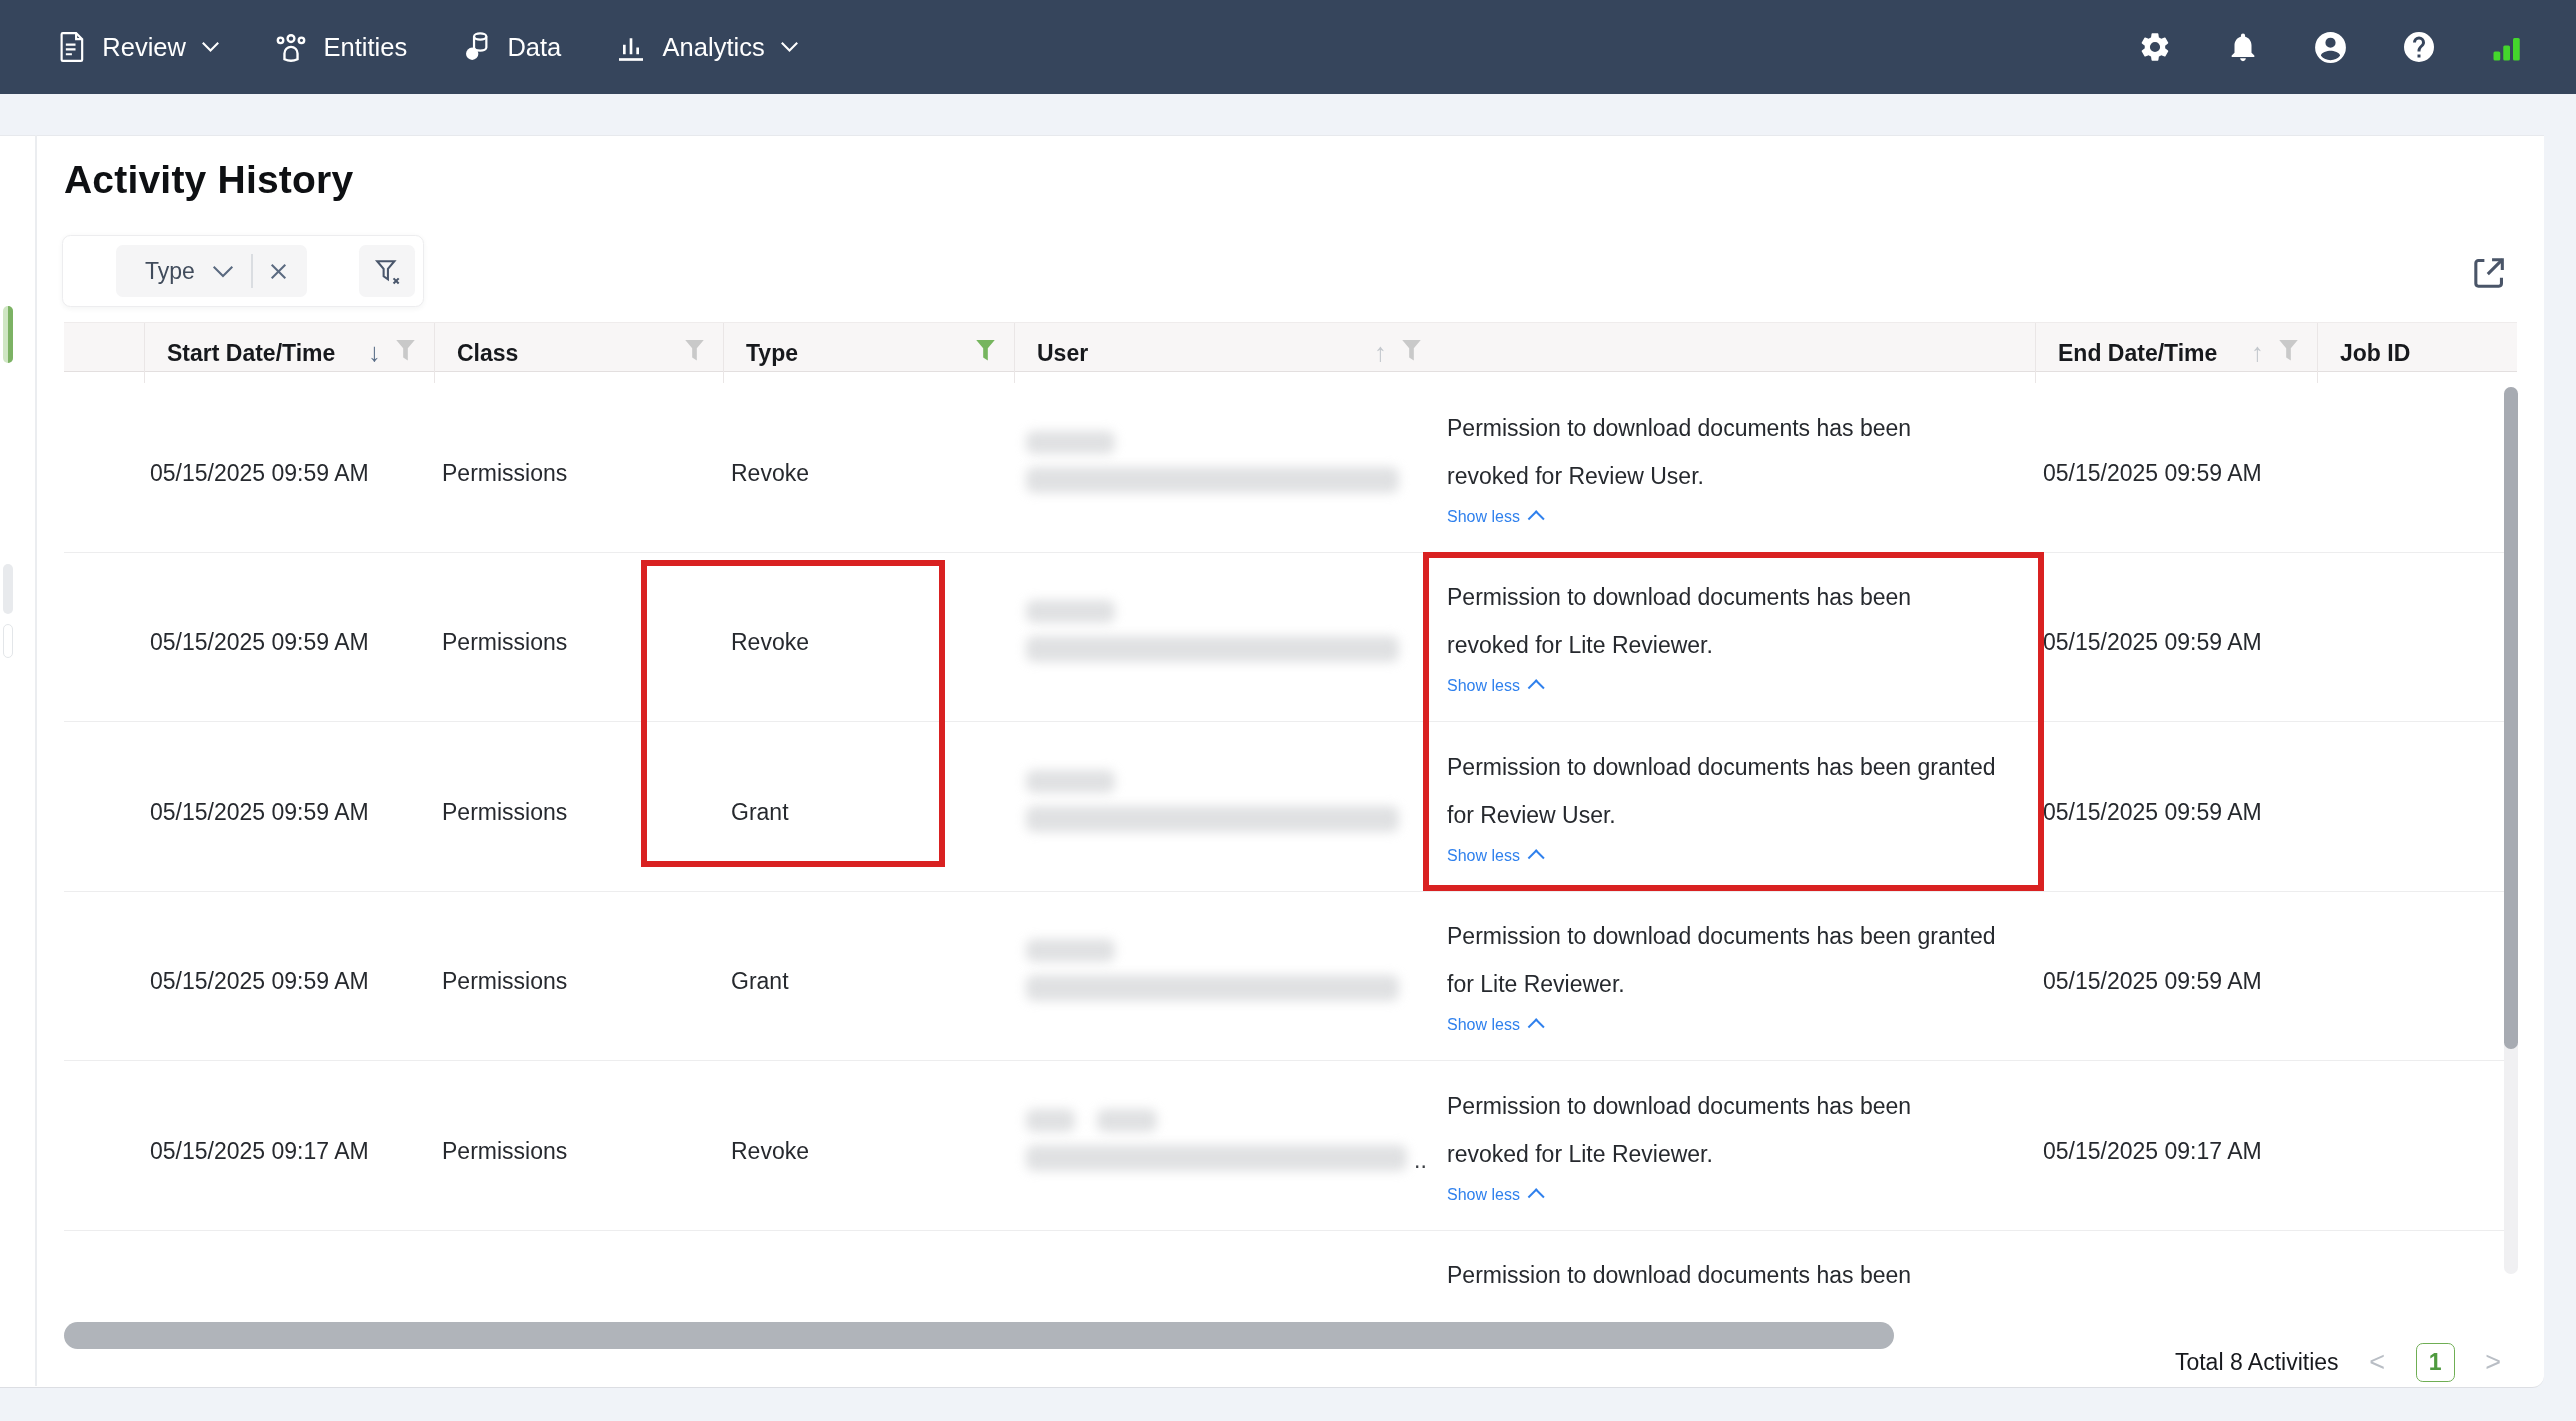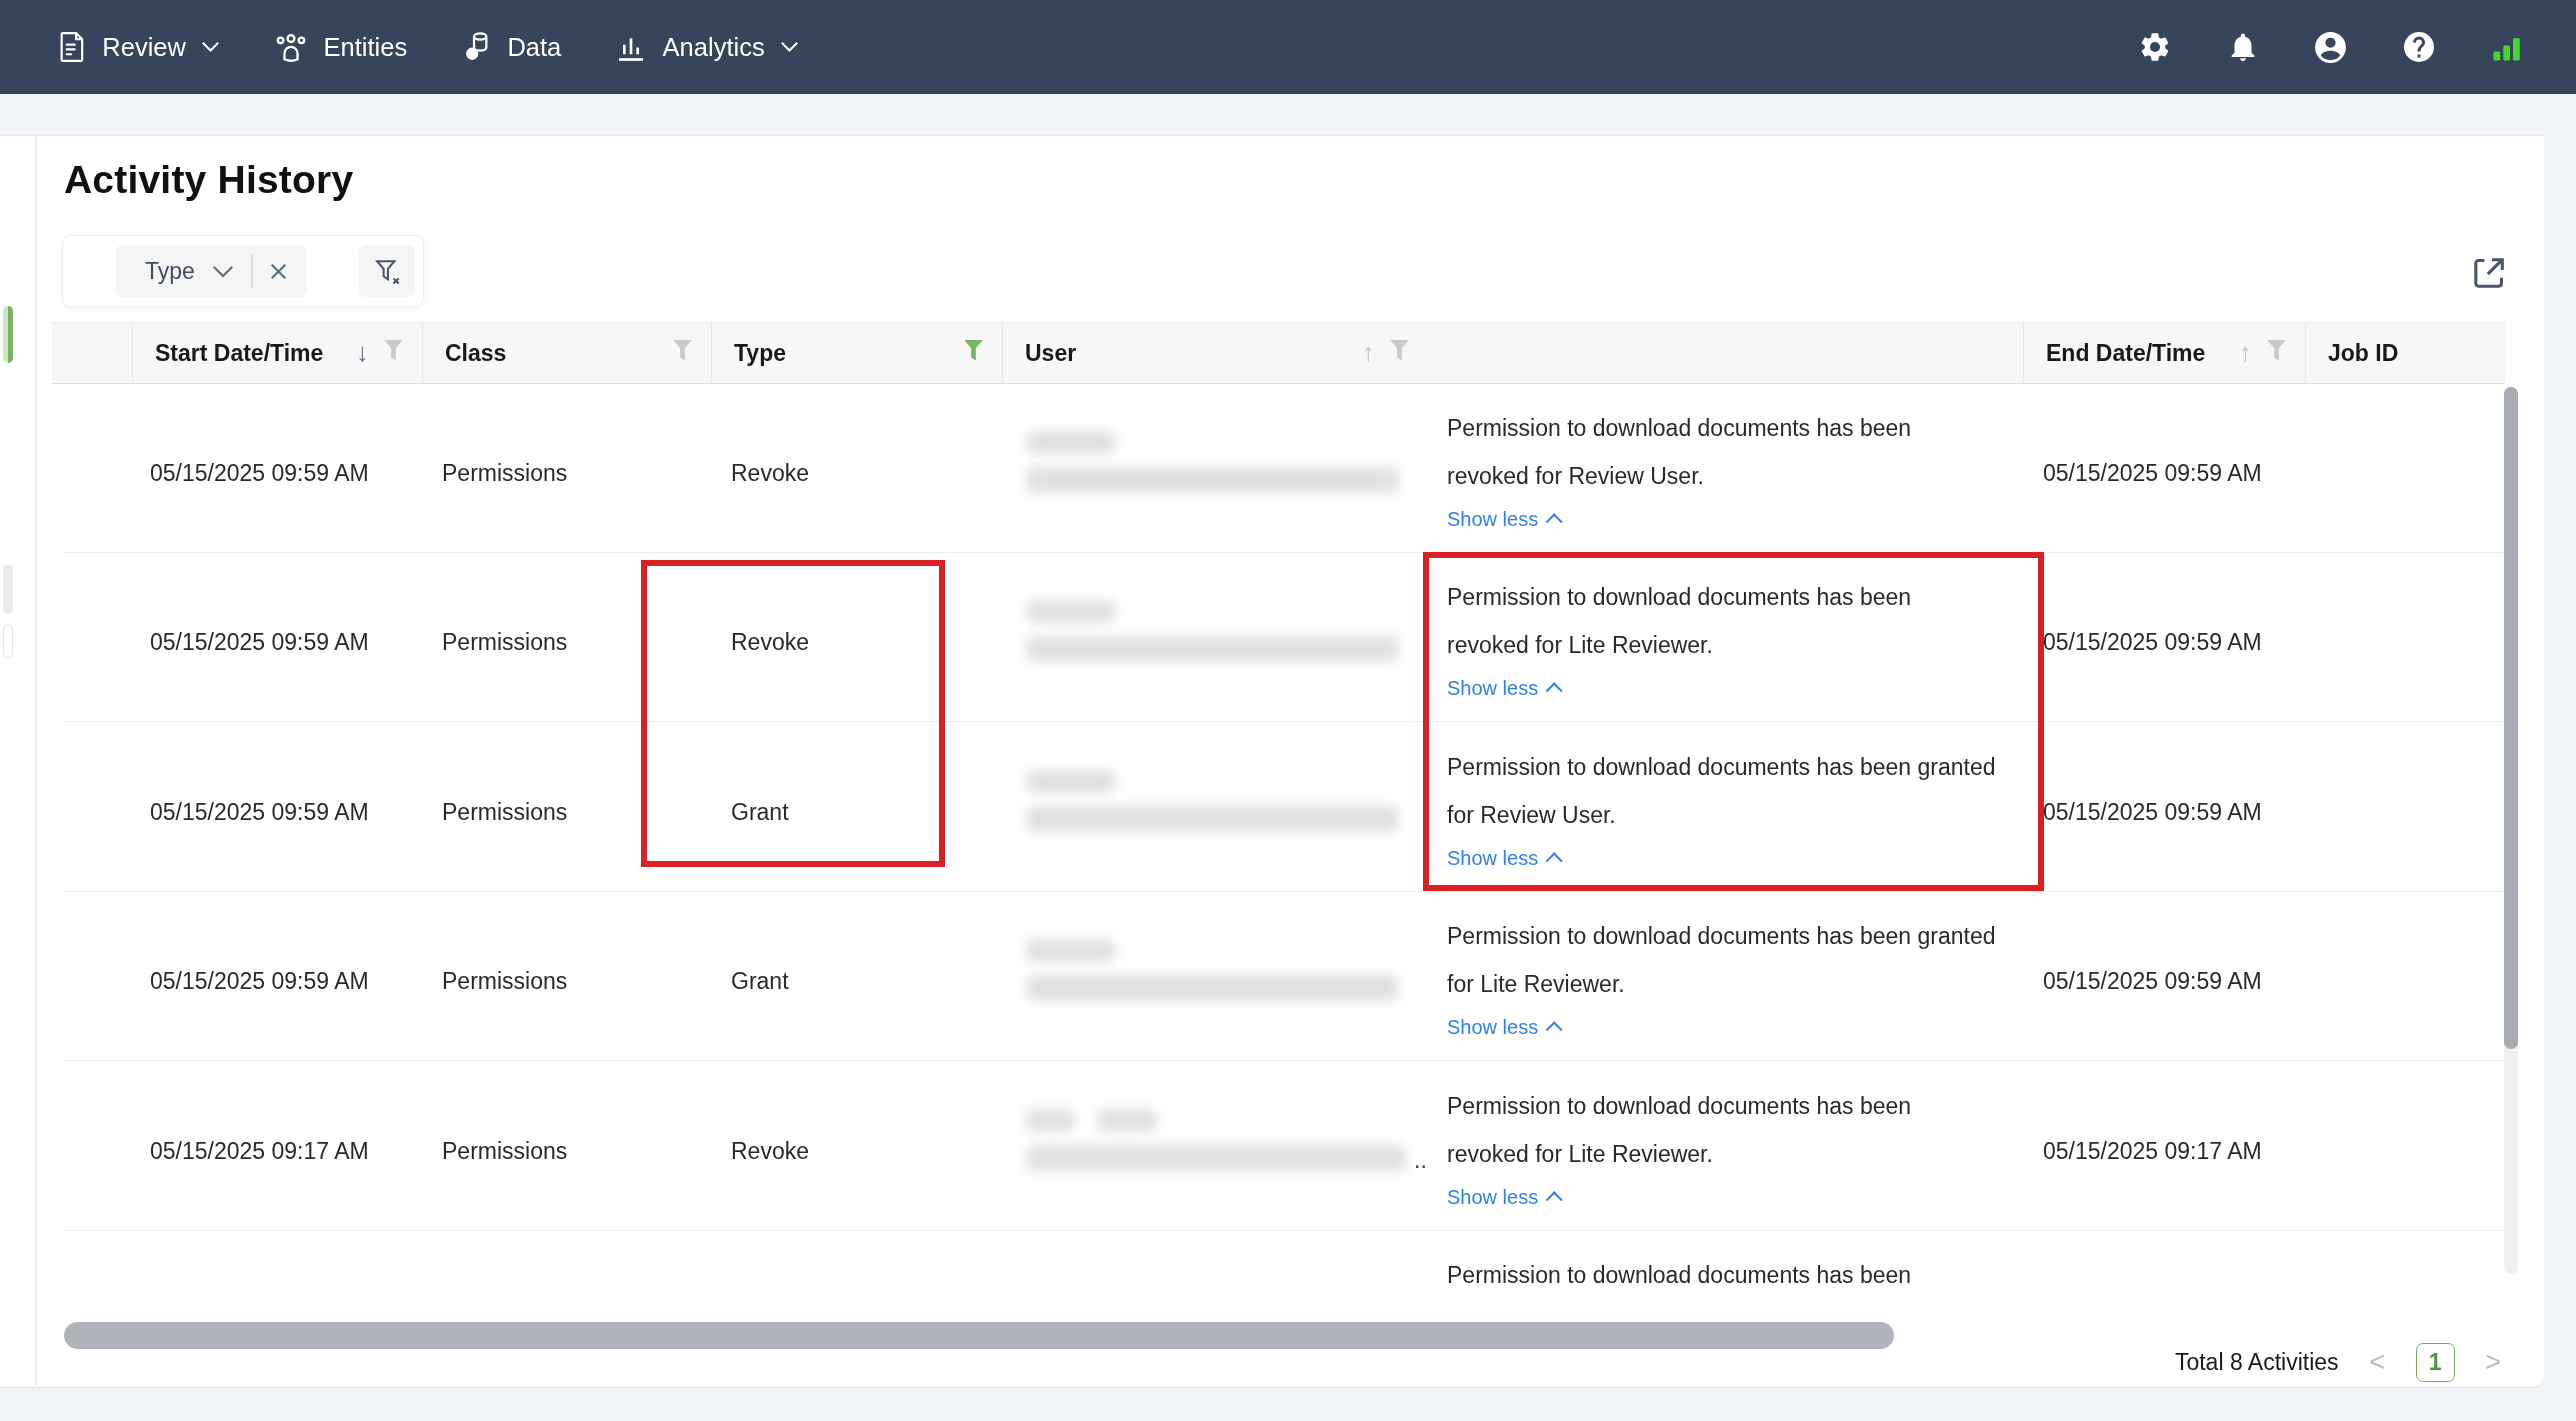--- a/index.html
+++ b/index.html
@@ -52,21 +52,21 @@
   .chip-icon { stroke:#5a6a80; stroke-width:2.4; fill:none; }
   .clear-filter-btn { position:absolute; left:296px; top:9.4px; width:56px; height:52px;
                  background:#f5f5f6; border-radius:6.8px; display:flex;
                  align-items:center; justify-content:center; cursor:pointer; }
 
   .export-btn { position:absolute; left:2464px; top:247px; width:51px; height:51px;
                 display:flex; align-items:center; justify-content:center;
                 cursor:pointer; }
 
   
-  .table-header { position:absolute; left:52px; top:322px; width:2453px; height:62px;
+  .table-header { position:absolute; left:64px; top:322px; width:2453px; height:50px;
                   background:#f8f6f6; border-top:0.9px solid #efecec;
                   border-bottom:1.7px solid #e3dfdf; }
   .hcell { position:absolute; top:0; height:60px; display:flex; align-items:center;
            padding-left:22px; font-size:23px; font-weight:700; color:#17191d;
            border-left:1.7px solid #eae6e6; cursor:pointer; }
   .hcell.first { border-left:none; }
   .hicons { position:absolute; right:19px; display:flex; align-items:center; gap:15.3px; }
   .sort-arrow { font-size:25.5px; line-height:1; font-weight:400; }
   .sort-active { color:#5b6e88; }
   .sort-idle { color:#c4c8cd; }
@@ -82,21 +82,21 @@
   .c-start { left:86px; top:76px; }
   .c-class { left:378px; top:76px; }
   .c-type  { left:667px; top:76px; }
   .c-end   { left:1979px; top:76px; }
   .blob { position:absolute; background:#c6c8cb; border-radius:7.7px;
           filter:blur(5.1px); opacity:.55; }
   .blob-trail { position:absolute; font-size:23px; color:#3a3e44; }
   .c-desc-line { position:absolute; left:1383px; font-size:23px; color:#26292e;
                  white-space:nowrap; }
   .show-less { position:absolute; left:1383px; display:flex; align-items:center;
-               gap:12px; font-size:20px; color:#2f80ed; cursor:pointer; }
+               gap:12px; font-size:16px; color:#2f80ed; cursor:pointer; }
   .caret-up { width:12px; height:12px; border-left:2.6px solid #2f80ed;
               border-top:2.6px solid #2f80ed; transform:rotate(45deg) translateY(2.6px); }
 
   
   .red-box { position:absolute; border:6.8px solid #d92121; z-index:30; }
   .red-box-type { left:641px; top:560px; width:304px; height:307px; }
   .red-box-desc { left:1423px; top:552px; width:621px; height:339px; }
 
   
   .vscroll-track { position:absolute; left:2504px; top:387px; width:13.6px; height:887px;

